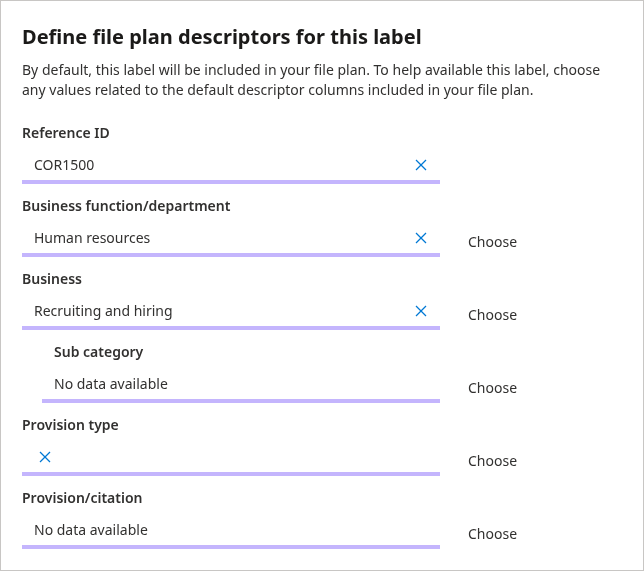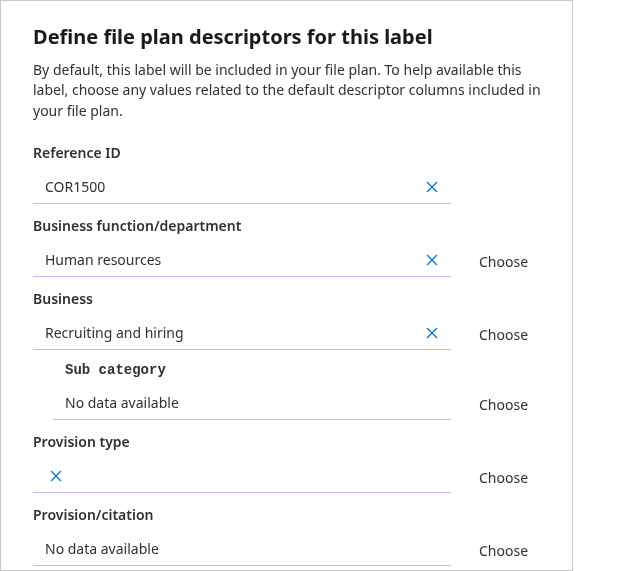--- a/index.html
+++ b/index.html
@@ -3,24 +3,24 @@
 <meta charset="utf-8">
 <style>
   * { box-sizing: border-box; }
   html, body {
     margin: 0; padding: 0;
     font-family: "Segoe UI", system-ui, -apple-system, sans-serif;
     font-size: 14px;
     color: #323130;
   }
   .panel {
-    width: 573px;
+    width: 644px;
     height: 571px;
     border: 1px solid #c8c6c4;
-    padding: 22px 28px 0 32px;
+    padding: 22px 28px 0 21px;
     background: #fff;
   }
   .title {
     font-size: 20px;
     font-weight: 700;
     margin: 0 0 10px 0;
     color: #1b1a19;
   }
   .desc {
     font-size: 14px;
@@ -36,24 +36,25 @@
   }
   .field-block { flex: 0 0 418px; }
   .field-block.indent { margin-left: 20px; flex: 0 0 398px; }
   .label {
     display: block;
     font-size: 14px;
     font-weight: 600;
     color: #323130;
     margin-bottom: 8px;
   }
-  .field-block.indent .label { padding-left: 12px; font-family: Liberation Mono, monospace; }
+  .field-block.indent .label { padding-left: 12px; }
   .input-wrap {
     display: flex;
-    border-bottom: 1px solid #c4b5fd;
+    align-items: center;
+    border-bottom: 4px solid #c4b5fd;
     padding: 4px 6px 4px 10px;
     height: 34px;
   }
   .input-wrap input {
     flex: 1;
     border: none;
     outline: none;
     font: inherit;
     font-size: 14px;
     background: transparent;

